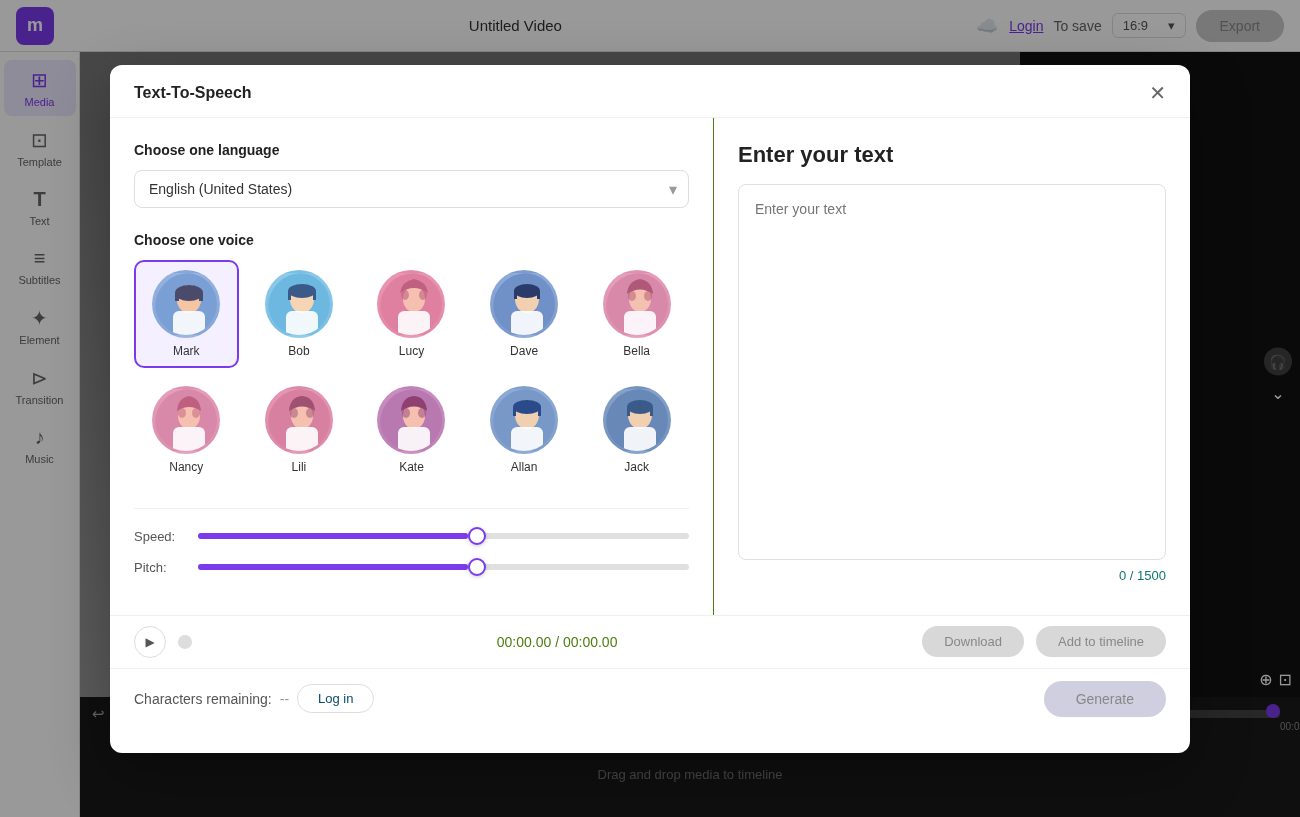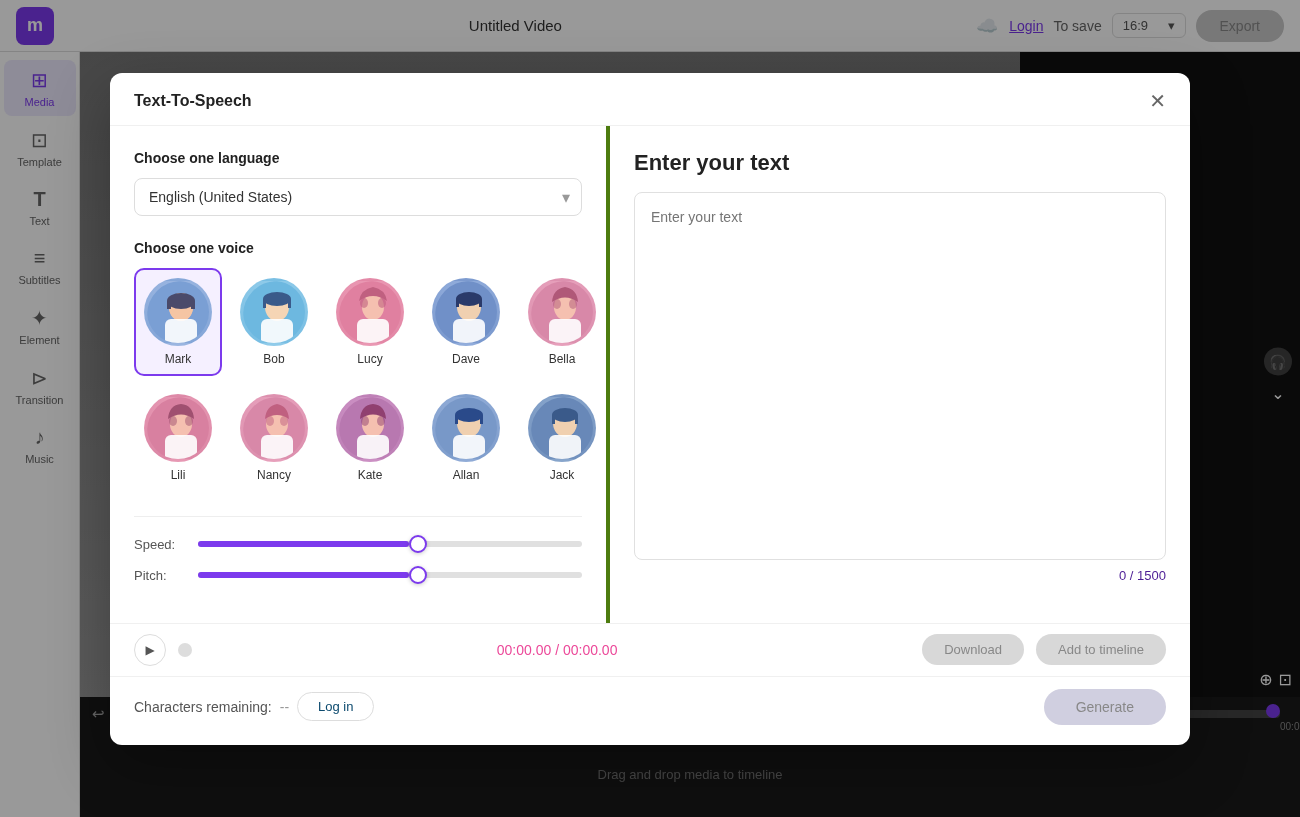--- a/index.html
+++ b/index.html
@@ -172,23 +172,23 @@
       line-height: 1;
     }
     .modal-body {
       display: flex;
       flex: 1;
       overflow: hidden;
     }
 
     
     .left-panel {
-      width: 500px;
+      width: 604px;
       padding: 24px;
-      border-right: 4px solid #4d7c0f;
+      border-right: 1px solid #4d7c0f;
       flex-shrink: 0;
     }
     .section-label {
       font-size: 14px;
       font-weight: 600;
       color: #222;
       margin-bottom: 12px;
     }
     .select-wrapper {
       position: relative;
@@ -325,25 +325,25 @@
       font-size: 14px;
       color: #999;
       resize: none;
       outline: none;
       font-family: inherit;
       margin-bottom: 8px;
     }
     .char-count {
       text-align: right;
       font-size: 13px;
-      color: #4c1d95;
-      margin-bottom: 16px;
+      color: #0f766e;
+      margin-bottom: 8px;
     }
     .modal-footer {
-      padding: 12px 24px 20px;
+      padding: 12px 24px 36px;
       border-top: 1px solid #f0f0f0;
     }
     .footer-row {
       display: flex;
       align-items: center;
       justify-content: space-between;
     }
     .chars-remaining {
       font-size: 14px;
       color: #555;
@@ -598,45 +598,45 @@
                 <rect x="18" y="38" width="32" height="30" rx="6" fill="#fff" opacity="0.9"></rect>
                 <path d="M21 21 Q34 12 47 21 Q46 8 34 6 Q22 8 21 21Z" fill="#b05878"></path>
                 <ellipse cx="26" cy="23" rx="4" ry="5" fill="#b05878" opacity="0.5"></ellipse>
                 <ellipse cx="42" cy="23" rx="4" ry="5" fill="#b05878" opacity="0.5"></ellipse>
               </svg>
             </div>
             <span class="voice-name">Bella</span>
           </div>
 
           <div class="voice-item">
+            <div class="voice-avatar avatar-nancy">
+              <svg viewBox="0 0 68 68" width="68" height="68" xmlns="http://www.w3.org/2000/svg">
+                <circle cx="34" cy="34" r="34" fill="#d888a8"></circle>
+                <ellipse cx="34" cy="27" rx="11" ry="13" fill="#f5c0b0"></ellipse>
+                <rect x="18" y="38" width="32" height="30" rx="6" fill="#fff" opacity="0.9"></rect>
+                <path d="M22 22 Q34 14 46 22 Q45 9 34 7 Q23 9 22 22Z" fill="#c06080"></path>
+                <ellipse cx="27" cy="24" rx="4" ry="5" fill="#c06080" opacity="0.5"></ellipse>
+                <ellipse cx="41" cy="24" rx="4" ry="5" fill="#c06080" opacity="0.5"></ellipse>
+              </svg>
+            </div>
+            <span class="voice-name">Nancy</span>
+          </div>
+
+          <div class="voice-item">
             <div class="voice-avatar avatar-lili">
               <svg viewBox="0 0 68 68" width="68" height="68" xmlns="http://www.w3.org/2000/svg">
                 <circle cx="34" cy="34" r="34" fill="#d880a0"></circle>
                 <ellipse cx="34" cy="27" rx="11" ry="13" fill="#f5c0b0"></ellipse>
                 <rect x="18" y="38" width="32" height="30" rx="6" fill="#fff" opacity="0.9"></rect>
                 <path d="M21 22 Q34 13 47 22 Q46 8 34 7 Q22 8 21 22Z" fill="#a05070"></path>
                 <ellipse cx="26" cy="24" rx="4" ry="5" fill="#a05070" opacity="0.5"></ellipse>
                 <ellipse cx="42" cy="24" rx="4" ry="5" fill="#a05070" opacity="0.5"></ellipse>
               </svg>
             </div>
             <span class="voice-name">Lili</span>
-          </div>
-
-          <div class="voice-item">
-            <div class="voice-avatar avatar-nancy">
-              <svg viewBox="0 0 68 68" width="68" height="68" xmlns="http://www.w3.org/2000/svg">
-                <circle cx="34" cy="34" r="34" fill="#d888a8"></circle>
-                <ellipse cx="34" cy="27" rx="11" ry="13" fill="#f5c0b0"></ellipse>
-                <rect x="18" y="38" width="32" height="30" rx="6" fill="#fff" opacity="0.9"></rect>
-                <path d="M22 22 Q34 14 46 22 Q45 9 34 7 Q23 9 22 22Z" fill="#c06080"></path>
-                <ellipse cx="27" cy="24" rx="4" ry="5" fill="#c06080" opacity="0.5"></ellipse>
-                <ellipse cx="41" cy="24" rx="4" ry="5" fill="#c06080" opacity="0.5"></ellipse>
-              </svg>
-            </div>
-            <span class="voice-name">Nancy</span>
           </div>
 
           <div class="voice-item">
             <div class="voice-avatar avatar-kate">
               <svg viewBox="0 0 68 68" width="68" height="68" xmlns="http://www.w3.org/2000/svg">
                 <circle cx="34" cy="34" r="34" fill="#b878b0"></circle>
                 <ellipse cx="34" cy="27" rx="11" ry="13" fill="#f5c0b0"></ellipse>
                 <rect x="18" y="38" width="32" height="30" rx="6" fill="#fff" opacity="0.9"></rect>
                 <path d="M21 22 Q34 13 47 22 Q46 8 34 7 Q22 8 21 22Z" fill="#904070"></path>
                 <ellipse cx="26" cy="24" rx="4" ry="5" fill="#904070" opacity="0.5"></ellipse>
@@ -697,21 +697,21 @@
       <div class="right-panel">
         <h2 class="right-title">Enter your text</h2>
         <textarea class="text-area" placeholder="Enter your text" style=""></textarea>
         <div class="char-count">0 / 1500</div>
       </div>
     </div>
 
     <div style="padding: 10px 24px; border-top: 1px solid #f0f0f0; display:flex; align-items:center; gap:12px;">
       <button class="play-btn">▶</button>
       <div class="progress-dot"></div>
-      <span style="flex:1; text-align:center; font-size:14px; color:#ec4899;">00:00.00 / 00:00.00</span>
+      <span style="flex:1; text-align:center; font-size:14px; color:#4d7c0f;">00:00.00 / 00:00.00</span>
       <button class="dl-btn">Download</button>
       <button class="add-timeline-btn">Add to timeline</button>
     </div>
 
     <div class="modal-footer">
       <div class="footer-row">
         <div class="chars-remaining">
           <span>Characters remaining:</span>
           <span class="chars-value">--</span>
           <button class="login-btn-sm">Log in</button>

